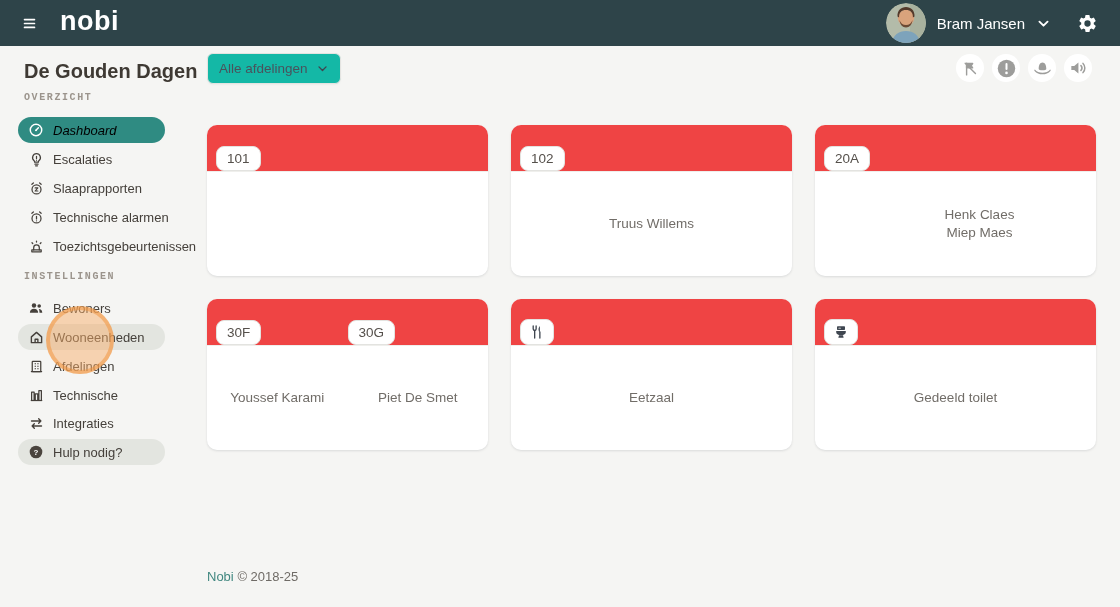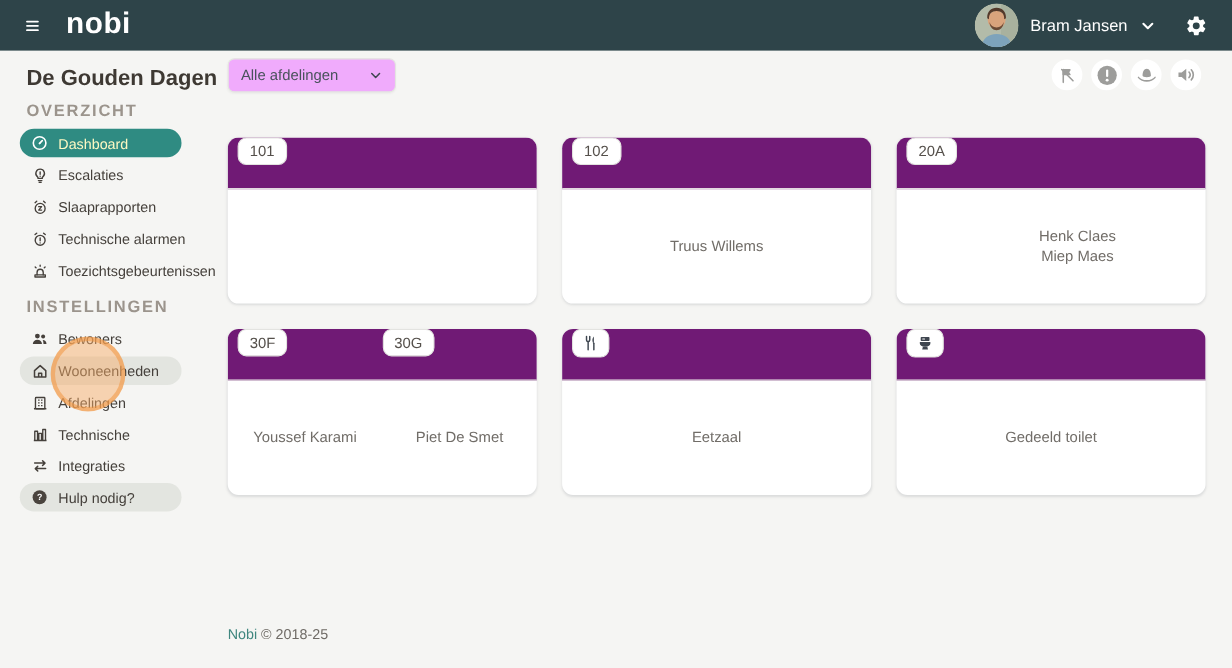--- a/index.html
+++ b/index.html
@@ -11,40 +11,40 @@
   .hamburger{width:22px;height:22px;display:grid;place-items:center;cursor:pointer;}
   .logo{color:#fff;font-size:27px;font-weight:600;letter-spacing:.5px;margin-left:20px;line-height:1;position:relative;top:-2px;cursor:pointer;}
   .topbar-right{margin-left:auto;display:flex;align-items:center;gap:11px;}
   .avatar{width:40px;height:40px;border-radius:50%;overflow:hidden;flex:0 0 auto;cursor:pointer;}
   .user-name{color:#fff;font-size:15px;}
   .chev{width:15px;height:15px;display:grid;place-items:center;cursor:pointer;}
   .gear{width:22px;height:22px;display:grid;place-items:center;margin-left:14px;cursor:pointer;}
 
   
   .page-title{position:absolute;left:24px;top:60px;font-size:20px;font-weight:bold;color:#3e3933;}
-  .dropdown{position:absolute;left:207px;top:53px;width:153px;height:31px;background:#f0abfc;border:1px solid #e4e4e1;border-radius:6px;box-sizing:border-box;display:flex;align-items:center;justify-content:space-between;padding:0 11px;font-size:13.5px;color:#49525c;cursor:pointer;box-shadow:0 1px 2px rgba(0,0,0,.04);}
+  .dropdown{position:absolute;left:207px;top:53px;width:134px;height:31px;background:#14b8a6;border:1px solid #e4e4e1;border-radius:6px;box-sizing:border-box;display:flex;align-items:center;justify-content:space-between;padding:0 11px;font-size:13.5px;color:#49525c;cursor:pointer;box-shadow:0 1px 2px rgba(0,0,0,.04);}
   .action-row{position:absolute;top:54px;right:28px;display:flex;gap:8px;}
   .action-btn{width:28px;height:28px;border-radius:50%;background:#fff;display:grid;place-items:center;color:#9d9d9b;cursor:pointer;}
 
   
-  .section-label{position:absolute;left:24px;font-size:15px;font-weight:bold;letter-spacing:1.6px;color:#9b948c;}
+  .section-label{position:absolute;left:24px;font-size:10px;font-weight:bold;letter-spacing:1.6px;color:#9b948c;font-family:Liberation Mono, monospace;}
   .nav-item{position:absolute;left:18px;width:147px;height:26px;border-radius:13px;display:flex;align-items:center;gap:9px;padding-left:10px;box-sizing:border-box;font-size:13px;color:#45403b;cursor:pointer;white-space:nowrap;}
   .nav-item .ni{width:16px;height:16px;flex:0 0 auto;display:grid;place-items:center;color:#45403b;}
-  .nav-item.active{background:#2f8b82;color:#fef9c3;}
+  .nav-item.active{background:#2f8b82;color:#000000;font-style:italic;}
   .nav-item.active .ni{color:#fff;}
   .nav-item.hovered{background:#e3e5e0;}
   .nav-item.hovered .label{font-weight:normal;}
 
   
   .click-highlight{position:absolute;left:46px;top:306px;width:68px;height:68px;border-radius:50%;background:rgba(246,171,102,.48);border:4px solid rgba(240,150,66,.55);box-sizing:border-box;pointer-events:none;z-index:10;}
 
   
   .cards{position:absolute;left:207px;top:125px;display:grid;grid-template-columns:repeat(3,281px);grid-auto-rows:151px;gap:23px;}
   .card{background:#fff;border-radius:10px;box-shadow:0 1px 3px rgba(16,24,40,.08),0 1px 2px rgba(16,24,40,.04);overflow:hidden;cursor:pointer;}
-  .card-head{height:47px;background:#701a75;border-bottom:1px solid #efefec;display:flex;align-items:flex-start;box-sizing:border-box;padding:0 9px;}
+  .card-head{height:47px;background:#ef4444;border-bottom:1px solid #efefec;display:flex;align-items:flex-end;box-sizing:border-box;padding:0 9px;}
   .card-head.split>.half{width:50%;display:flex;align-items:center;}
   .badge{background:#fff;border:1px solid #e3e3e0;border-radius:8px;padding:3px 10px;font-size:13.5px;color:#55504b;line-height:17px;}
   .badge.icon-badge{padding:4px 8px;color:#3f4650;display:grid;place-items:center;}
   .card-body{height:103px;display:flex;align-items:center;justify-content:center;color:#716d68;font-size:13.5px;text-align:center;}
   .card-body.stacked{flex-direction:column;line-height:18px;margin-left:48px;}
   .card-body.split>.half{width:50%;display:flex;align-items:center;justify-content:center;}
 
   
   .footer{position:absolute;left:207px;top:569px;font-size:13px;color:#6f6b66;}
   .footer .brand{color:#40877f;cursor:pointer;}

